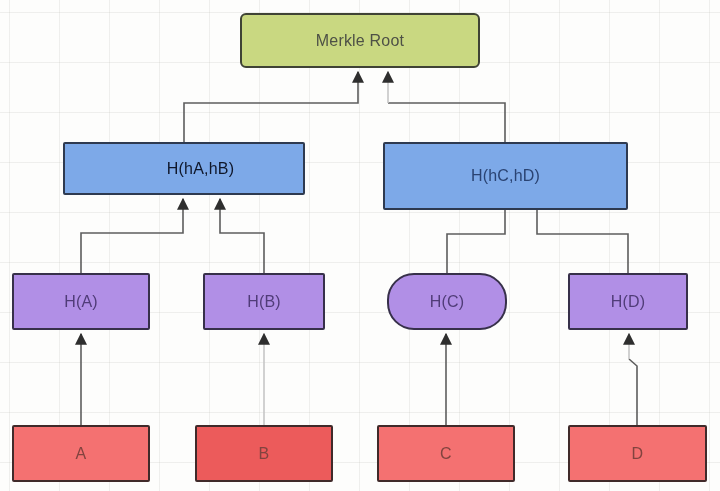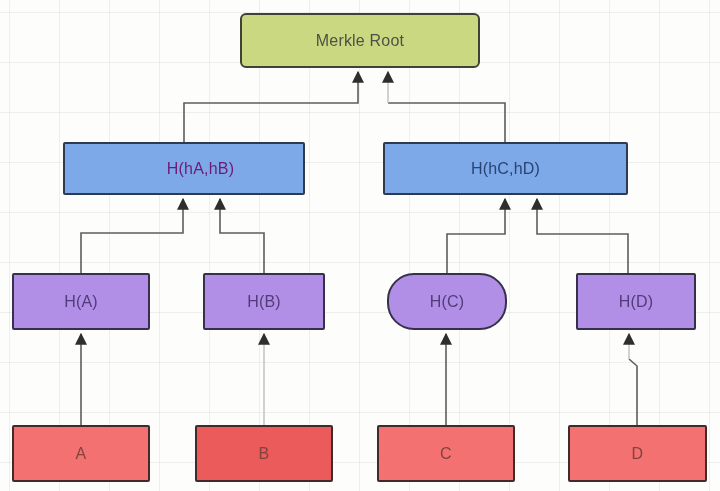--- a/index.html
+++ b/index.html
@@ -32,21 +32,21 @@
     border: 2px solid #3a3a3a;
     border-radius: 2px;
     display: flex;
     align-items: center;
     justify-content: center;
     font-size: 16px;
     letter-spacing: 0.2px;
   }
   .n-root { left: 240px; top: 13px;  width: 240px; height: 55px; border-radius: 6px; }
   .n-hab  { left: 63px;  top: 142px; width: 242px; height: 53px; }
-  .n-hcd  { left: 383px; top: 142px; width: 245px; height: 53px; }
+  .n-hcd  { left: 383px; top: 142px; width: 245px; height: 68px; }
   .n-ha   { left: 12px;  top: 273px; width: 138px; height: 57px; }
   .n-hb   { left: 203px; top: 273px; width: 122px; height: 57px; }
   .n-hc   { left: 387px; top: 273px; width: 120px; height: 57px; }
   .n-hd   { left: 568px; top: 273px; width: 120px; height: 57px; }
   .n-a    { left: 12px;  top: 425px; width: 138px; height: 57px; }
   .n-b    { left: 195px; top: 425px; width: 138px; height: 57px; }
   .n-c    { left: 377px; top: 425px; width: 138px; height: 57px; }
   .n-d    { left: 568px; top: 425px; width: 139px; height: 57px; }
 </style>
 </head>
@@ -81,41 +81,41 @@
     <line x1="446" y1="425" x2="446" y2="334" marker-end="url(#arr)" style="stroke: rgb(93, 93, 93);"></line>
 
     <polyline points="637,425 637,366 629,359" style="stroke: rgb(93, 93, 93);"></polyline>
     <line x1="629" y1="359" x2="629" y2="334" marker-end="url(#arr)" style="stroke: rgb(198, 198, 198);"></line>
   </svg>
 
   <div class="node n-root" style="background-color: rgb(201, 216, 129); border-color: rgb(63, 67, 53); color: rgb(78, 81, 70);">
     <span>Merkle Root</span>
   </div>
 
-  <div class="node n-hab" style="background-color: rgb(125, 169, 232); border-color: rgb(46, 58, 80); color: #701a75; padding-left: 33px;">
+  <div class="node n-hab" style="background-color: rgb(125, 169, 232); border-color: rgb(46, 58, 80); color: #0f172a; padding-left: 33px;">
     <span>H(hA,hB)</span>
   </div>
 
   <div class="node n-hcd" style="background-color: rgb(125, 169, 232); border-color: rgb(46, 58, 80); color: rgb(42, 67, 114);">
     <span>H(hC,hD)</span>
   </div>
 
   <div class="node n-hb" style="background-color: rgb(177, 143, 230); border-color: rgb(55, 48, 74); color: rgb(80, 60, 120);">
     <span>H(B)</span>
   </div>
 
   <div class="node n-ha" style="background-color: rgb(177, 143, 230); border-color: rgb(55, 48, 74); color: rgb(80, 60, 120);">
     <span>H(A)</span>
   </div>
 
   <div class="node n-hc" style="background-color: rgb(177, 143, 230); border-color: rgb(55, 48, 74); color: rgb(80, 60, 120); border-radius: 27px;">
     <span>H(C)</span>
   </div>
 
-  <div class="node n-hd" style="background-color: rgb(177, 143, 230); border-color: rgb(55, 48, 74); color: rgb(80, 60, 120); margin-left: 8px;">
+  <div class="node n-hd" style="background-color: rgb(177, 143, 230); border-color: rgb(55, 48, 74); color: rgb(80, 60, 120);">
     <span>H(D)</span>
   </div>
 
   <div class="node n-a" style="background-color: rgb(244, 113, 113); border-color: rgb(64, 42, 42); color: rgb(130, 67, 63);">
     <span>A</span>
   </div>
 
   <div class="node n-b" style="background-color: rgb(236, 91, 91); border-color: rgb(64, 42, 42); color: rgb(130, 67, 63);">
     <span>B</span>
   </div>

